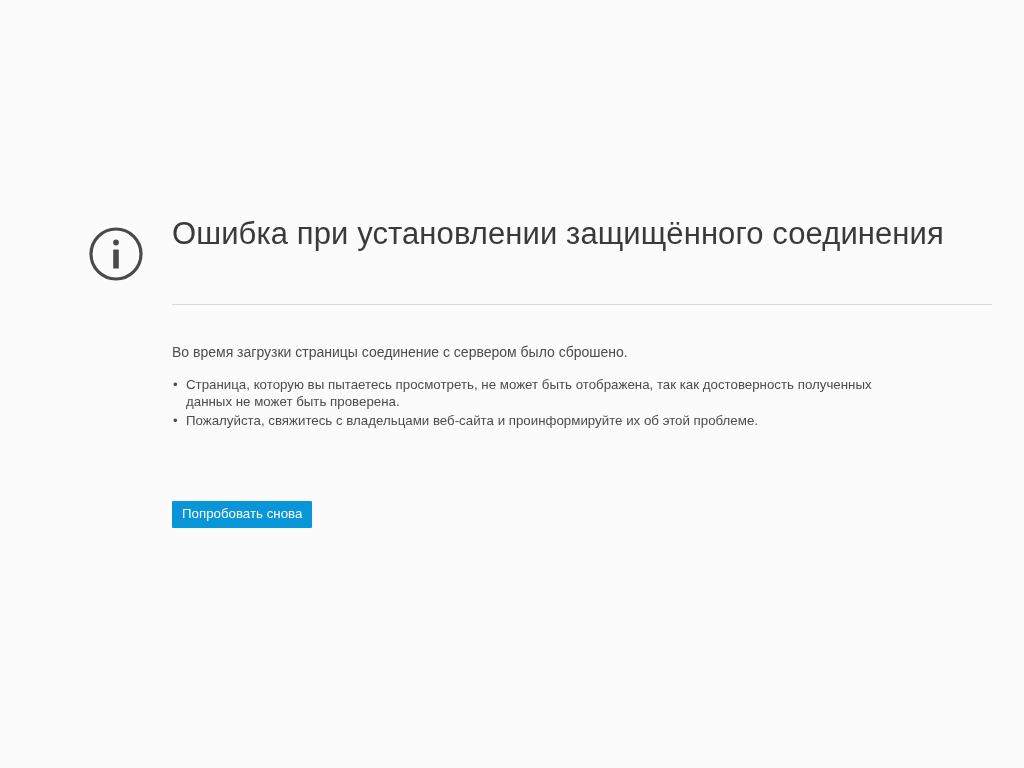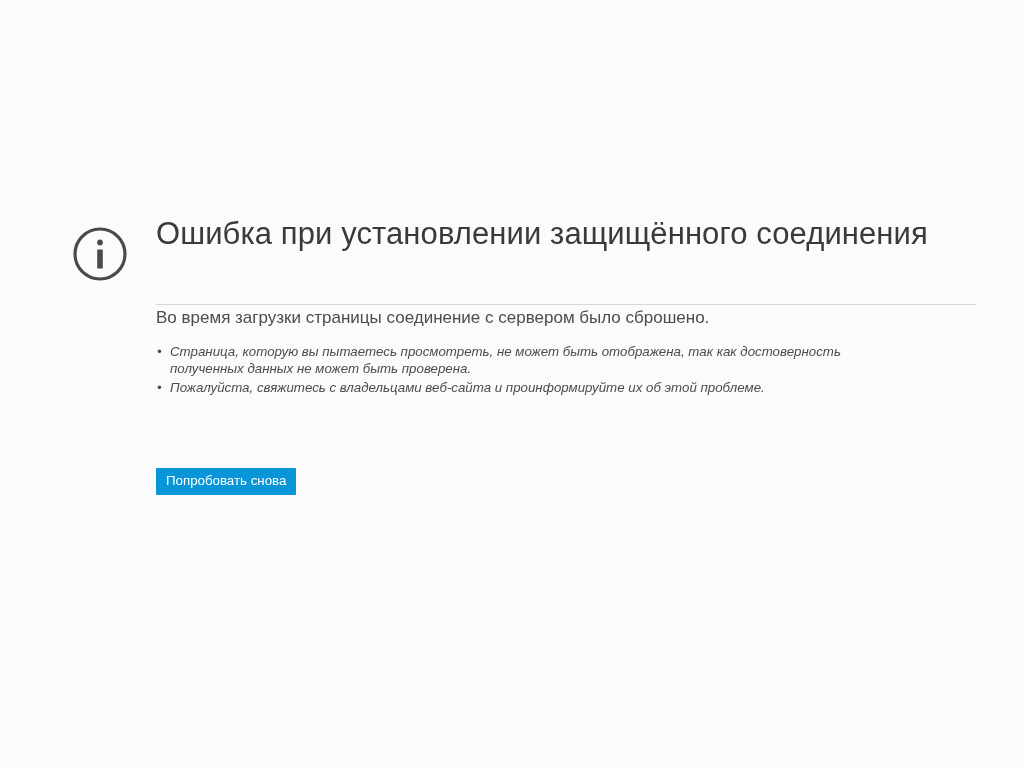--- a/index.html
+++ b/index.html
@@ -16,21 +16,21 @@
     position: relative;
     width: 1024px;
     height: 768px;
     box-sizing: border-box;
     background: #fbfbfb;
     overflow: hidden;
   }
 
   .error-container {
     position: absolute;
-    left: 72px;
+    left: 88px;
     top: 214px;
     width: 904px;
   }
 
   .header-row {
     display: flex;
     align-items: flex-start;
   }
 
   .info-icon {
@@ -65,31 +65,30 @@
     height: 1px;
     background: #d8d8d8;
   }
 
   .body-block {
     margin-left: 84px;
     width: 820px;
   }
 
   .intro {
-    margin-top: 4px;
-    font-size: 17px;
+    margin-top: 38px;
+    font-size: 14px;
     line-height: 18px;
     color: #4c4c4c;
   }
 
   ul.reasons {
     margin: 16px 0 0 0;
     padding: 0;
     list-style: none;
-    font-style: italic;
   }
 
   ul.reasons li {
     position: relative;
     padding-left: 14px;
     margin-bottom: 3px;
     font-size: 13.3px;
     line-height: 16.5px;
     color: #4c4c4c;
     max-width: 720px;

